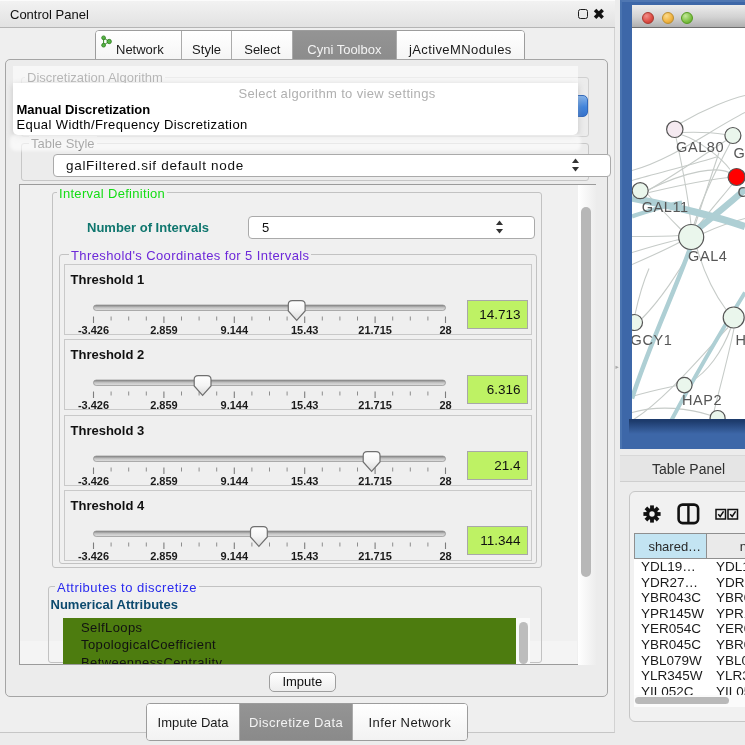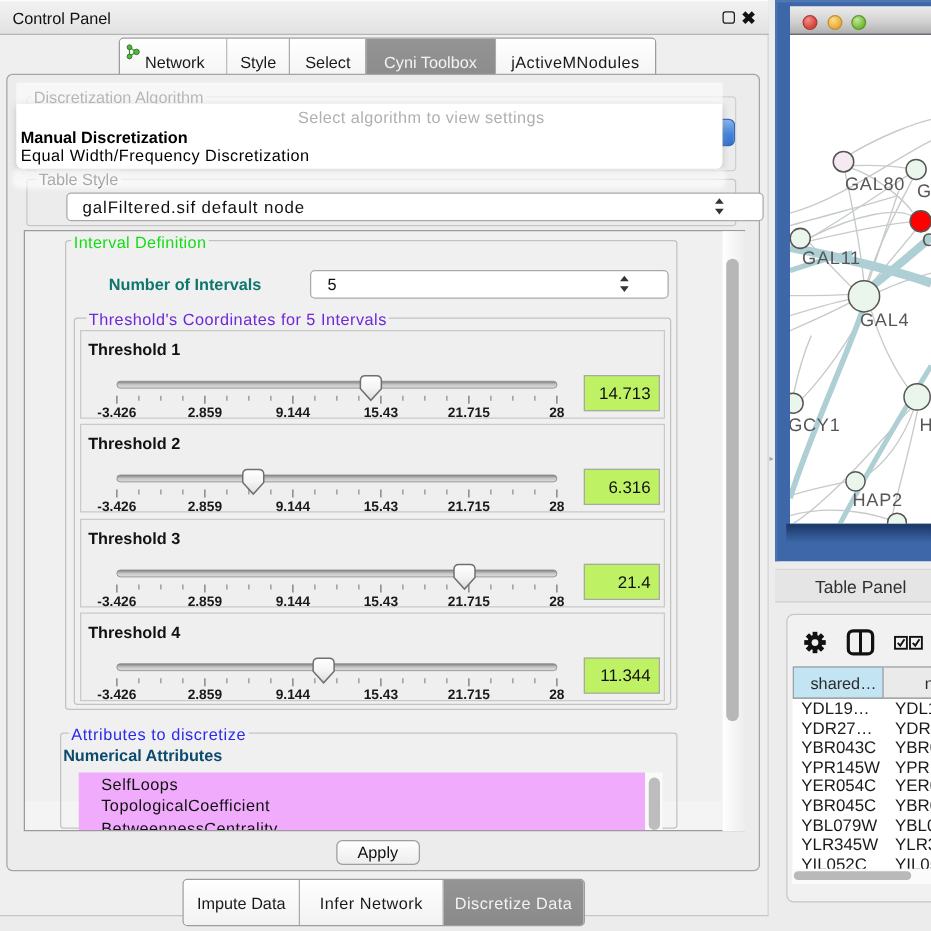--- a/index.html
+++ b/index.html
@@ -316,32 +316,32 @@
       <text x="170.3" y="69.5" font-size="11" font-weight="bold" fill="#1a1a1a" text-anchor="middle" font-family="Liberation Sans, sans-serif">9.144</text>
       <text x="240.7" y="69.5" font-size="11" font-weight="bold" fill="#1a1a1a" text-anchor="middle" font-family="Liberation Sans, sans-serif">15.43</text>
       <text x="311.1" y="69.5" font-size="11" font-weight="bold" fill="#1a1a1a" text-anchor="middle" font-family="Liberation Sans, sans-serif">21.715</text>
       <text x="381.5" y="69.5" font-size="11" font-weight="bold" fill="#1a1a1a" text-anchor="middle" font-family="Liberation Sans, sans-serif">28</text>
       <path d="M 186.5,47 L 186.5,40.5 Q 186.5,36.6 190.5,36.6 L 199.3,36.6 Q 203.3,36.6 203.3,40.5 L 203.3,47 L 194.9,56.3 Z" fill="url(#th490.0)" stroke="#6f6f6f" stroke-width="1.2"></path>
     </svg>
 
   <div class="gbox" style="left:48px; top:586px; width:494px; height:77px; border-color:#c2c2c2;"></div>
   <div class="gtitle" style="left:55px; top:579.5px; color:#2a2aee; background:#f0f0f0; letter-spacing:0.5px;">Attributes to discretize</div>
   <div class="abs" style="left:50.5px; top:597px; font-size:13px; font-weight:bold; color:#0c4a6e;">Numerical Attributes</div>
-  <div class="abs" style="left:63px; top:618px; width:453px; height:46px; background:#f0abfc; overflow:hidden;">
+  <div class="abs" style="left:63px; top:618px; width:453px; height:46px; background:#4d7c0f; overflow:hidden;">
     <div style="position:absolute; left:18px; top:1px; font-size:13px; color:#111; line-height:17.4px; letter-spacing:0.4px;">SelfLoops<br>TopologicalCoefficient<br>BetweennessCentrality</div>
   </div>
   <div class="abs" style="left:516px; top:618px; width:14px; height:46px; background:#fafafa;"></div>
   <div class="abs" style="left:518.5px; top:622px; width:9px; height:42px; background:#bdbdbd; border-radius:4.5px;"></div>
 
-  <div id="applybtn">Apply</div>
+  <div id="applybtn">Impute</div>
 
   <div class="tabstrip" style="left:145.5px; top:703px; width:322.5px;">
     <div class="seg" style="width:94.5px;">Impute Data</div>
+    <div class="seg sel" style="width:113px; letter-spacing:0.4px;">Discretize Data</div>
     <div class="seg" style="width:115px; letter-spacing:0.4px;">Infer Network</div>
-    <div class="seg sel" style="width:113px; letter-spacing:0.4px;">Discretize Data</div>
   </div>
 </div>
 
 <div id="netwin">
   <div id="canvas"><svg id="net" width="113" height="391" viewBox="632 27.5 113 391">
         <path d="M 680,123 C 705,108 732,98 745,95" fill="none" stroke="#c6cbc8" stroke-width="1.1"></path>
         <path d="M 682,132 Q 706,131 725,134" fill="none" stroke="#c6cbc8" stroke-width="1.1"></path>
         <path d="M 681,134 C 700,140 722,158 730,169" fill="none" stroke="#c6cbc8" stroke-width="1.1"></path>
         <path d="M 648,190 C 685,168 716,146 726,140" fill="none" stroke="#c6cbc8" stroke-width="1.1"></path>
         <path d="M 649,189 C 688,170 717,166 729,172" fill="none" stroke="#c6cbc8" stroke-width="1.1"></path>

